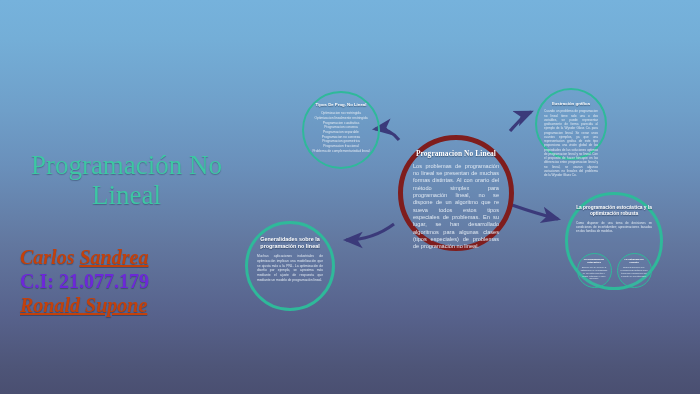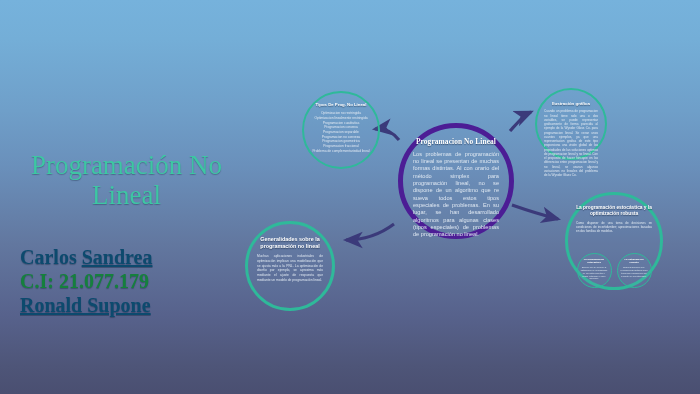--- a/index.html
+++ b/index.html
@@ -19,42 +19,42 @@
     font-size:27px;line-height:1.12;
     color:#3ec6a3;
     text-shadow:0 1px 1px rgba(20,35,60,.35);
   }
   .authors{
     position:absolute;left:20px;top:245px;width:250px;
     font-family:"Liberation Serif", serif;
     font-weight:bold;font-size:20px;line-height:1.21;
     text-shadow:0 1px 1px rgba(20,35,60,.4);
   }
-  .authors .name{color:#0c4a6e;display:block;}
+  .authors .name{color:#c2410c;display:block;font-style:italic;}
   .authors .name .u{text-decoration:underline;}
-  .authors .id{color:#15803d;display:block;}
+  .authors .id{color:#6d28d9;display:block;}
 
   
   .node{position:absolute;border-radius:50%;box-sizing:border-box;}
   .node .inner{
     position:absolute;inset:0;display:flex;flex-direction:column;
     align-items:center;justify-content:flex-start;
     box-sizing:border-box;
     color:#eaf1f7;text-align:center;
   }
   .node .n-title{
     font-weight:bold;color:#ffffff;
     text-shadow:0 1px 1px rgba(10,25,50,.5);
   }
   .node .n-body{color:#dfe8f2;text-align:justify;}
 
   
   #central{
-    left:398px;top:123px;width:116px;height:116px;
-    border:5px solid #4c1d95;
+    left:398px;top:135px;width:116px;height:116px;
+    border:5px solid #7f1d1d;
     background:rgba(120,150,190,.10);
   }
   #central .inner{padding:10px 9px 6px;}
   #central .n-title{font-family:"Liberation Serif", serif;font-size:7.4px;line-height:1.18;letter-spacing:.1px;}
   #central .n-body{font-size:5.6px;line-height:1.31;margin-top:4px;padding:0 1px;}
 
   
   #node-tipos{
     left:302px;top:91px;width:78px;height:78px;
     border:2px solid #2fb99a;

